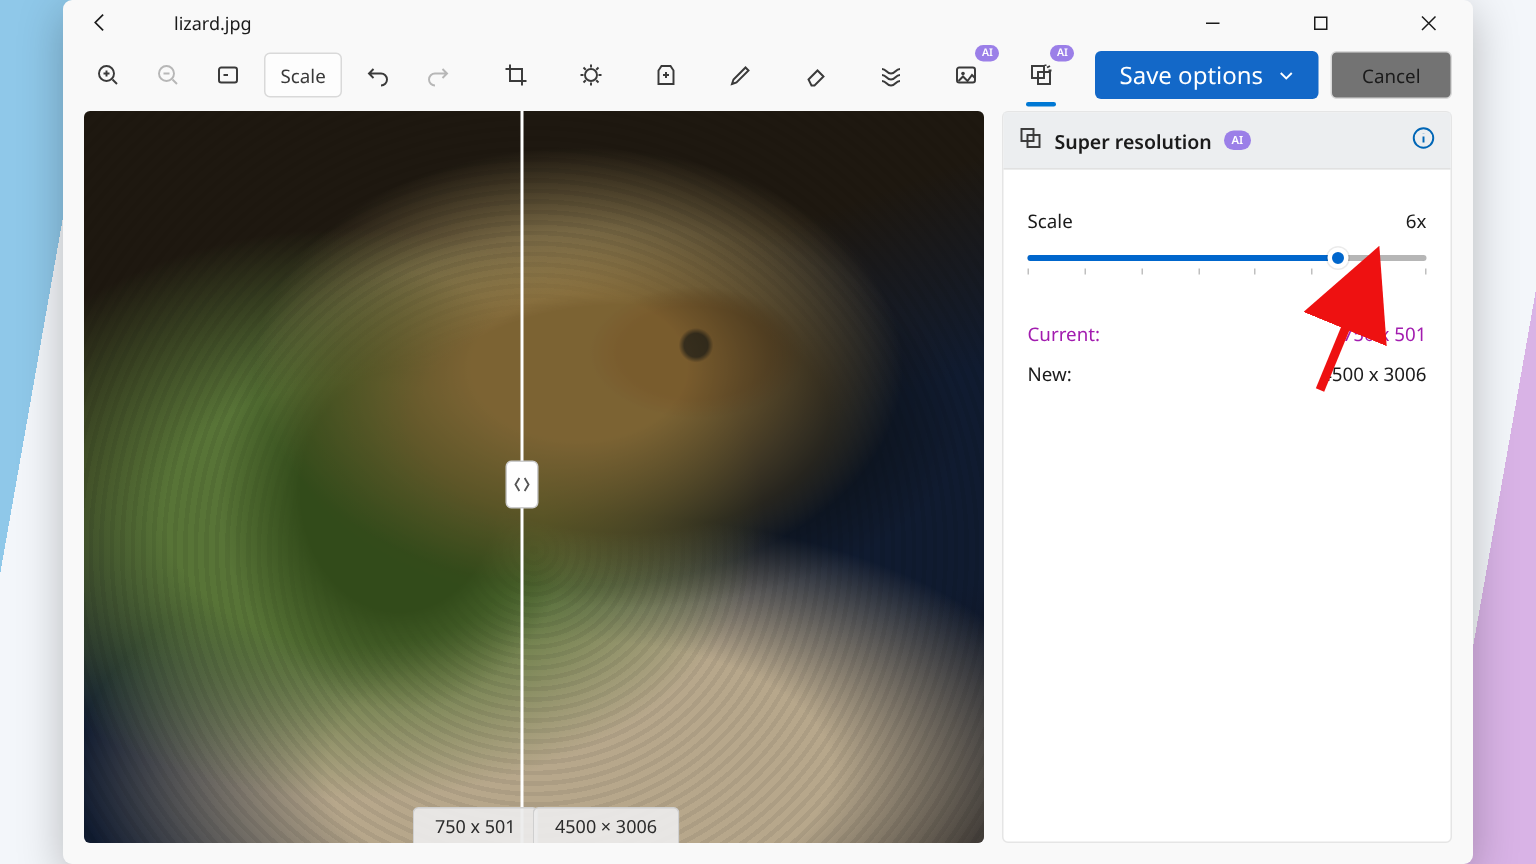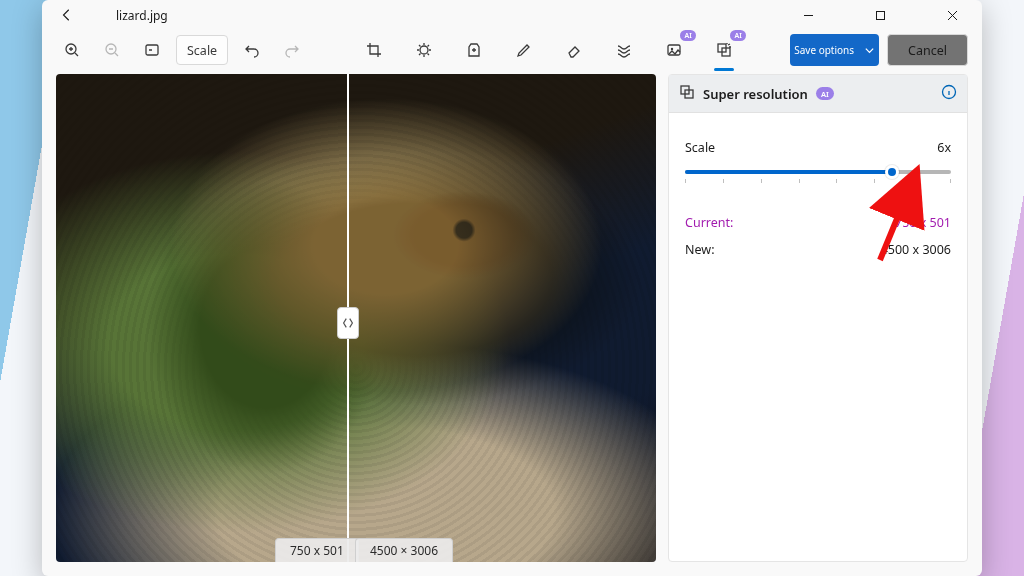--- a/index.html
+++ b/index.html
@@ -66,24 +66,24 @@
     border-radius: 6px; font-size: 7px; color: #fff;
     display:flex; align-items:center; justify-content:center;
     font-weight: 600;
   }
   .tbtn.selected::after{
     content:""; position:absolute; left:6px; right:6px; bottom:-6px; height:3px;
     background:#0078d4; border-radius:2px;
   }
   .toolbar .center { flex:1; display:flex; justify-content:center; gap:18px; }
   .primary-btn {
-    height: 32px; padding: 0 4px;
+    height: 32px; padding: 0 16px;
     background: #1368c8; color:#fff;
     border:none; border-radius:4px;
-    font-size: 10px; display:flex; align-items:center; gap:10px;
+    font-size: 16px; display:flex; align-items:center; gap:10px;
   }
   .secondary-btn {
     height: 32px; padding: 0 20px;
     background: #737373; color:#1b1b1b;
     border: 1px solid #d9d9d9; border-radius: 4px;
     font-size: 12.5px;
   }
 
   
   .main {

